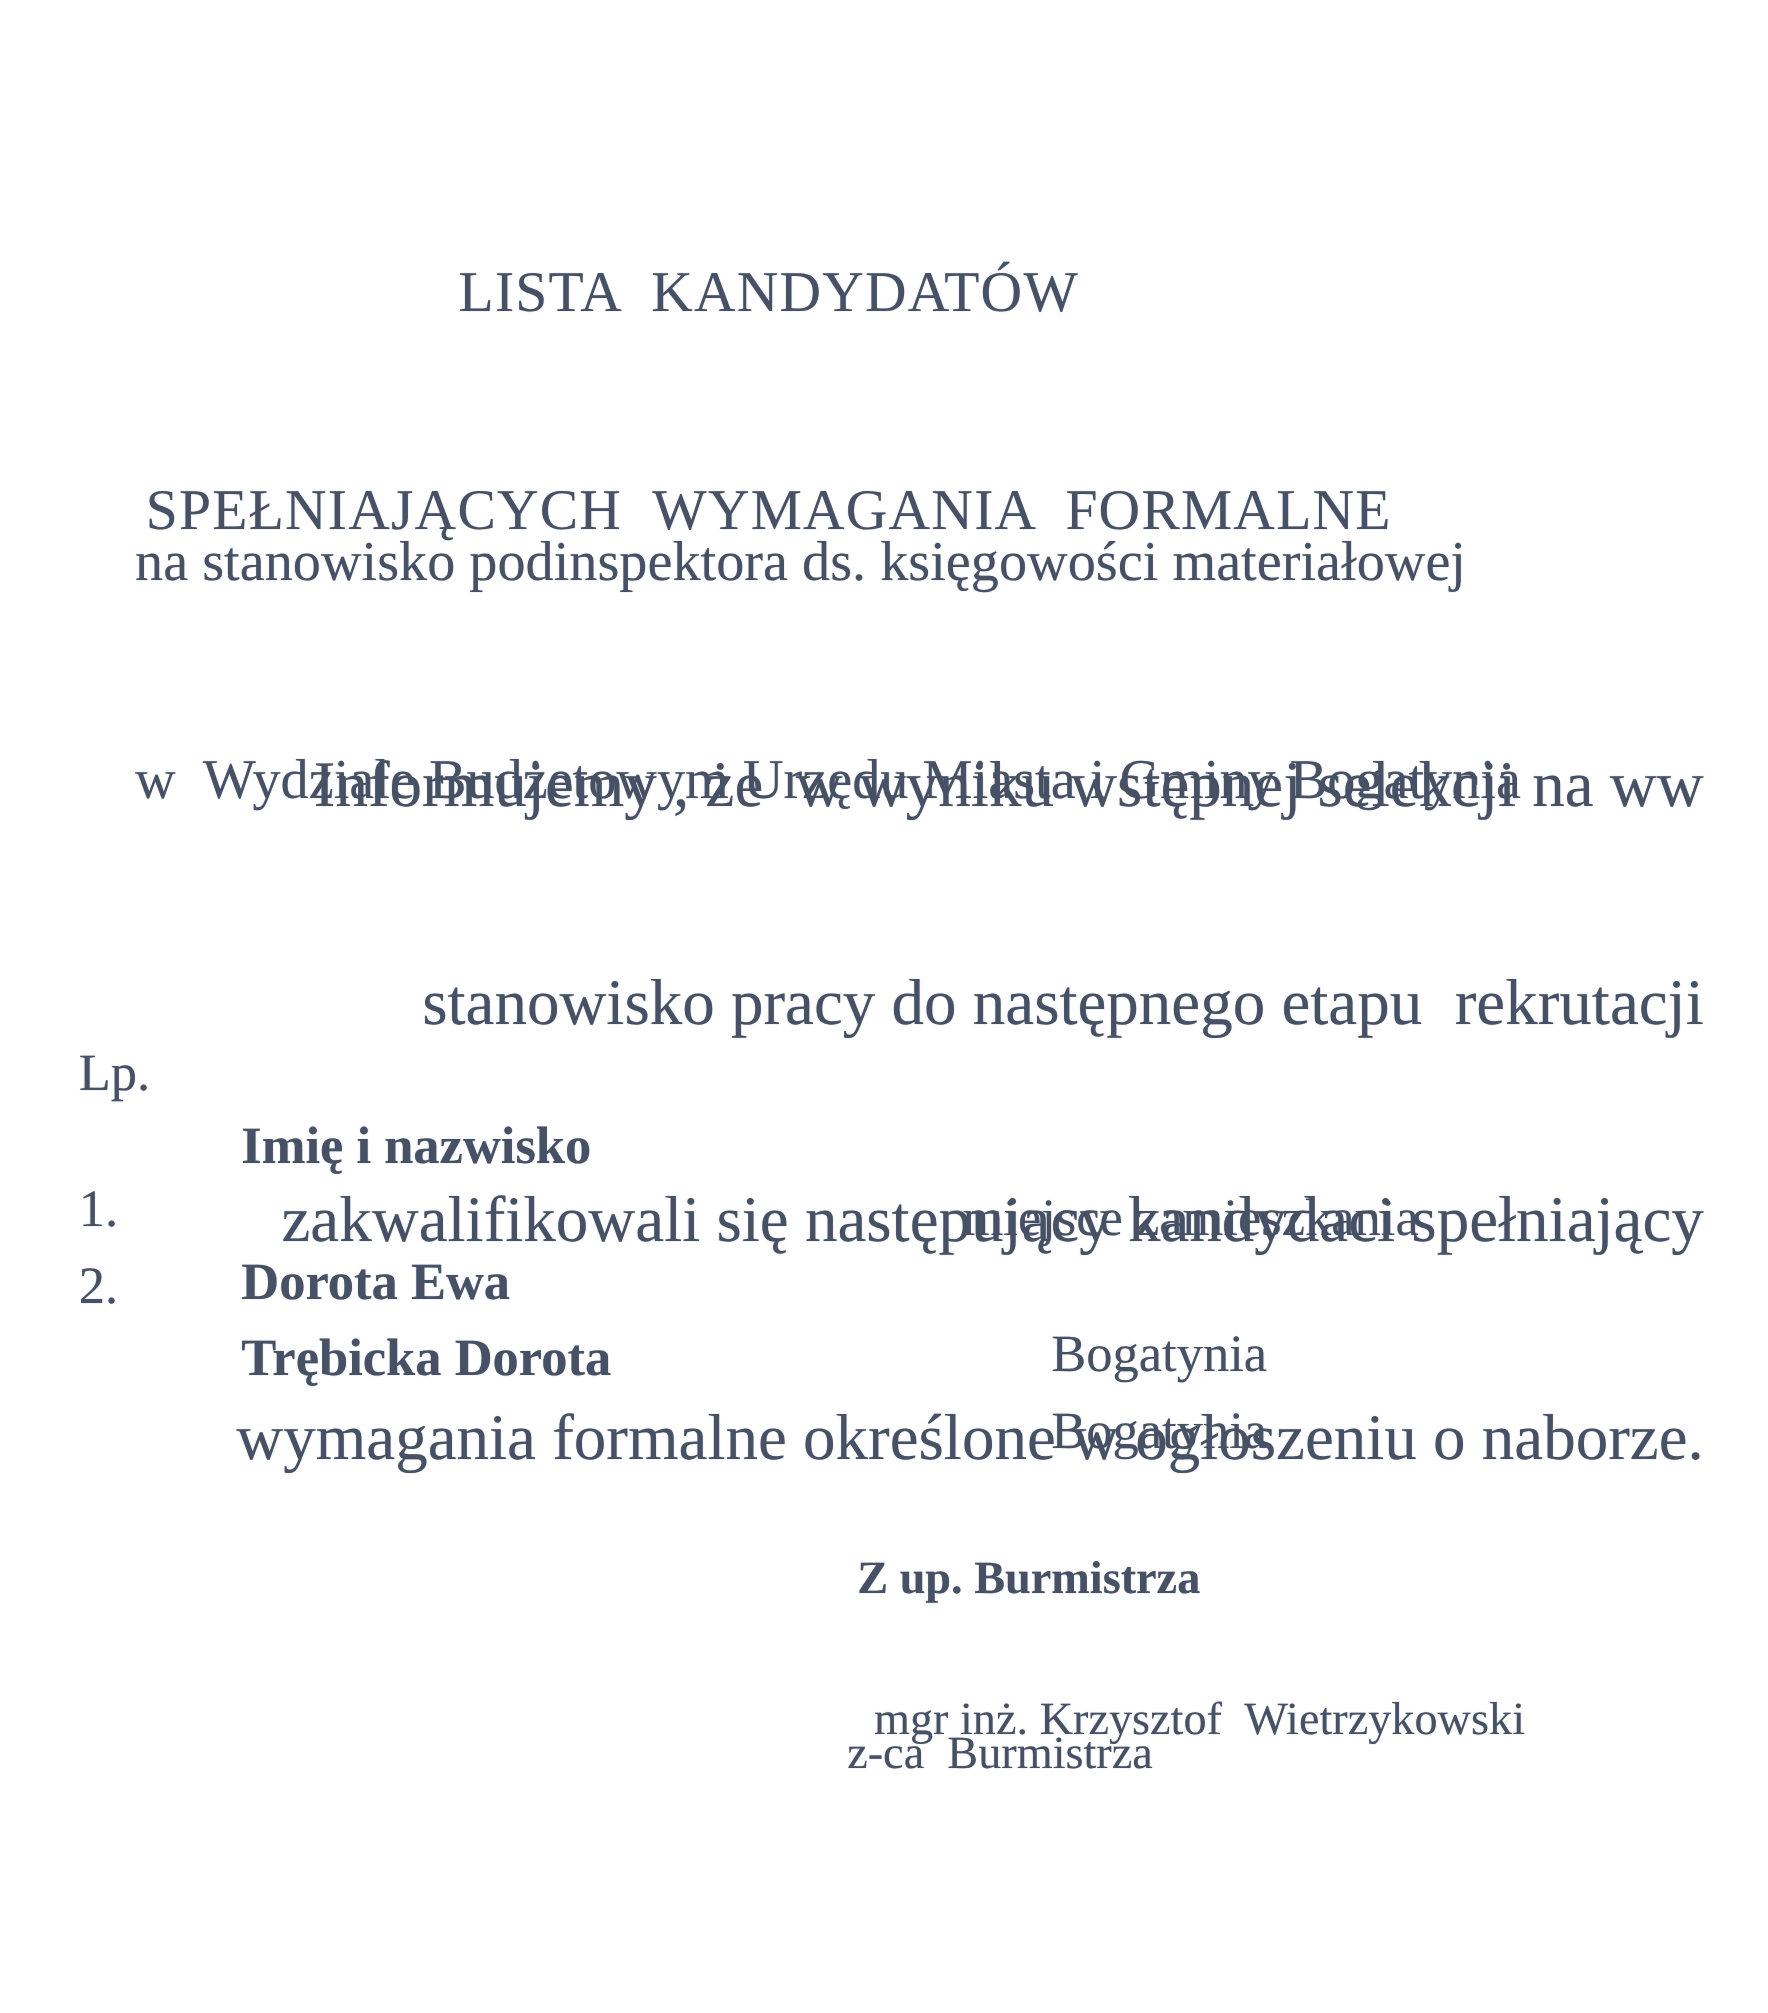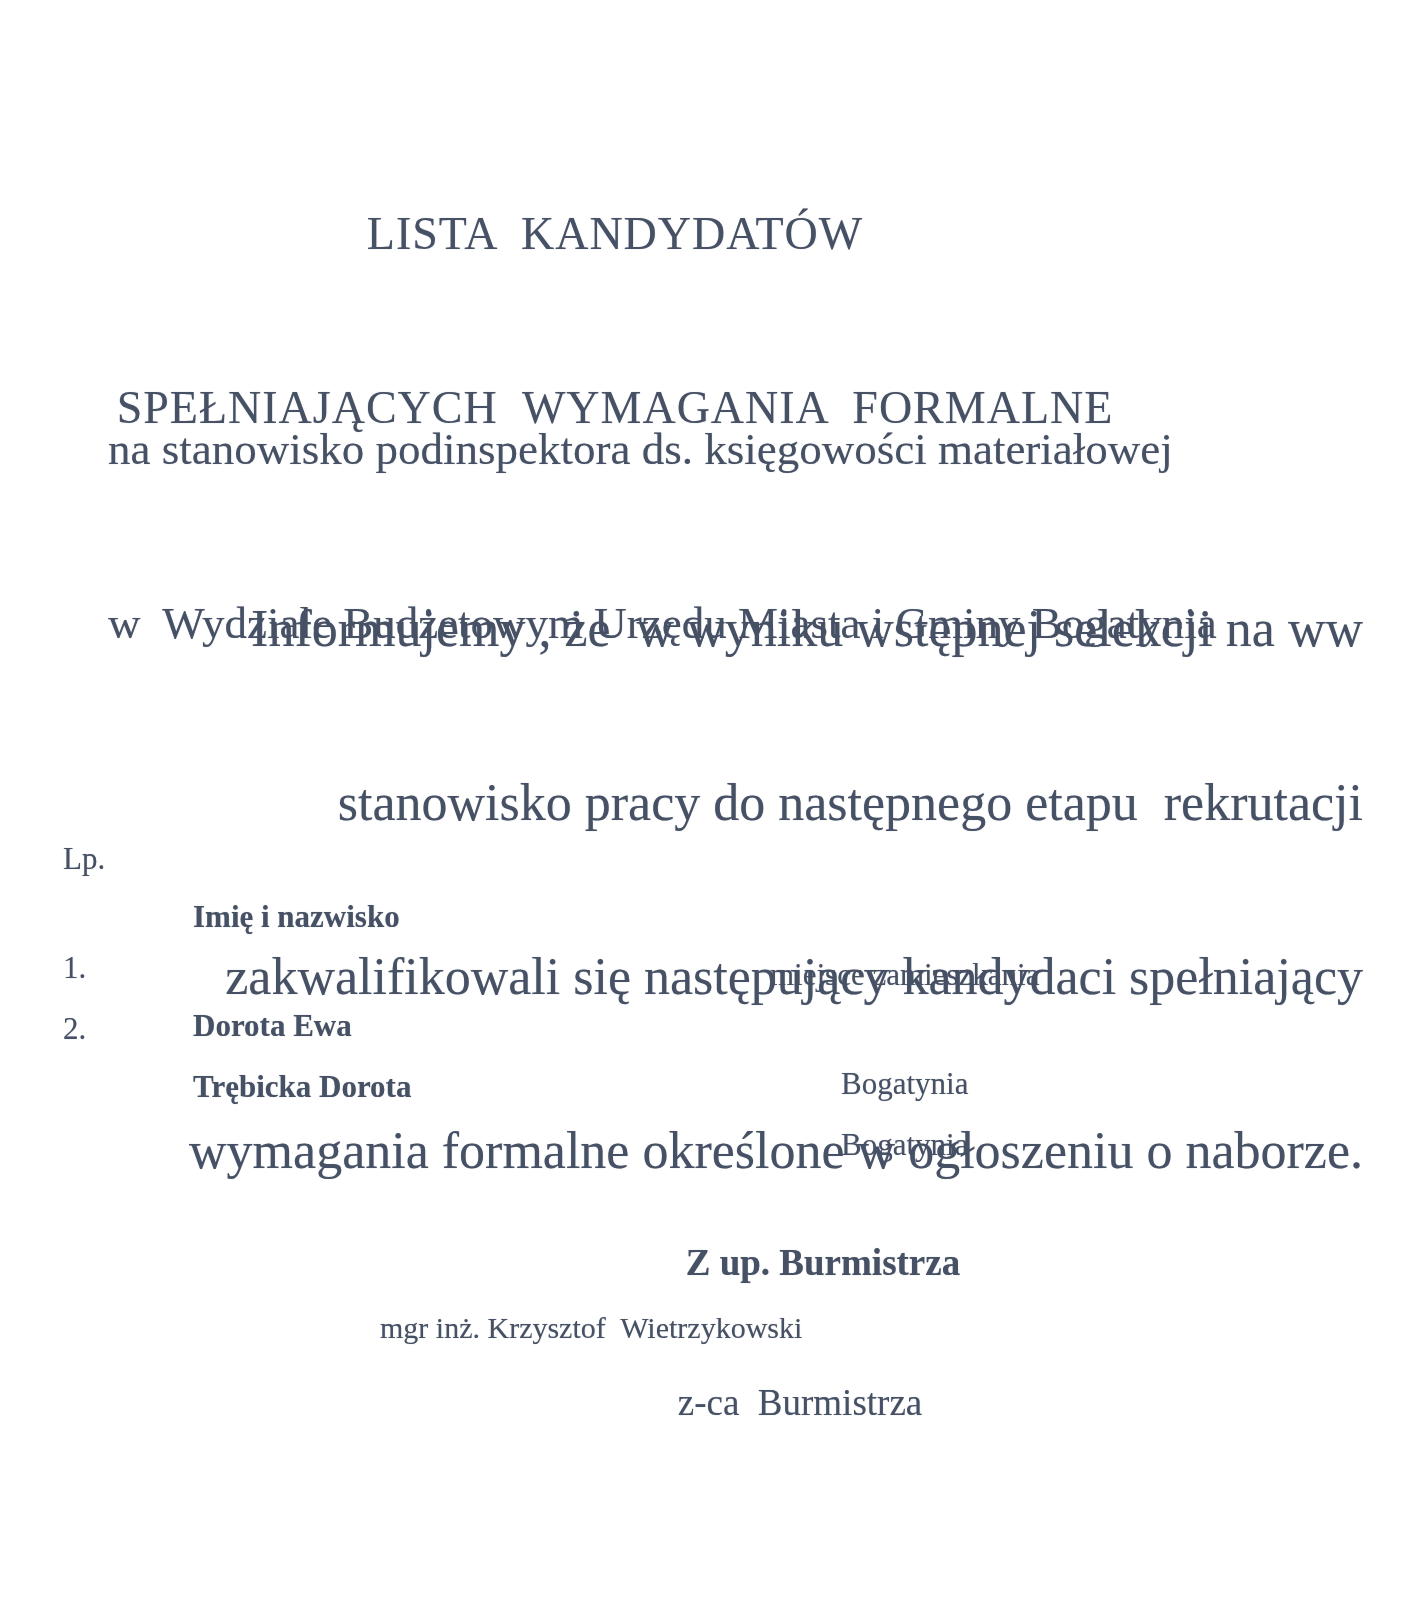--- a/index.html
+++ b/index.html
@@ -60,21 +60,21 @@
   .intro-par .indent {
     padding-left: 148px;
   }
 
   
   .cand-row {
     position: absolute;
     left: 0;
     width: 1386px;
     height: 60px;
-    font-size: 31px;
+    font-size: 42px;
     line-height: 58px;
   }
   .cand-row .col-lp        { position: absolute; left: 63px; }
   .cand-row .col-name      { position: absolute; left: 193px; font-weight: bold; }
   .cand-row .col-res-head  { position: absolute; left: 770px; }
   .cand-row .col-res       { position: absolute; left: 841px; }
   .row-header { top: 772px; }
   .row-1      { top: 881px; }
   .row-2      { top: 942px; }
 
@@ -84,25 +84,25 @@
     top: 1240px;
     left: 403px;
     width: 840px;
     text-align: center;
     font-size: 37px;
     line-height: 46px;
     font-weight: bold;
   }
   .sig-name {
     position: absolute;
-    top: 1304px;
+    top: 1352px;
     left: 380px;
     width: 840px;
-    text-align: left;
-    font-size: 30px;
+    text-align: right;
+    font-size: 37px;
     line-height: 48px;
   }
   .sig-title {
     position: absolute;
     top: 1380px;
     left: 380px;
     width: 840px;
     text-align: center;
     font-size: 37px;
     line-height: 46px;

